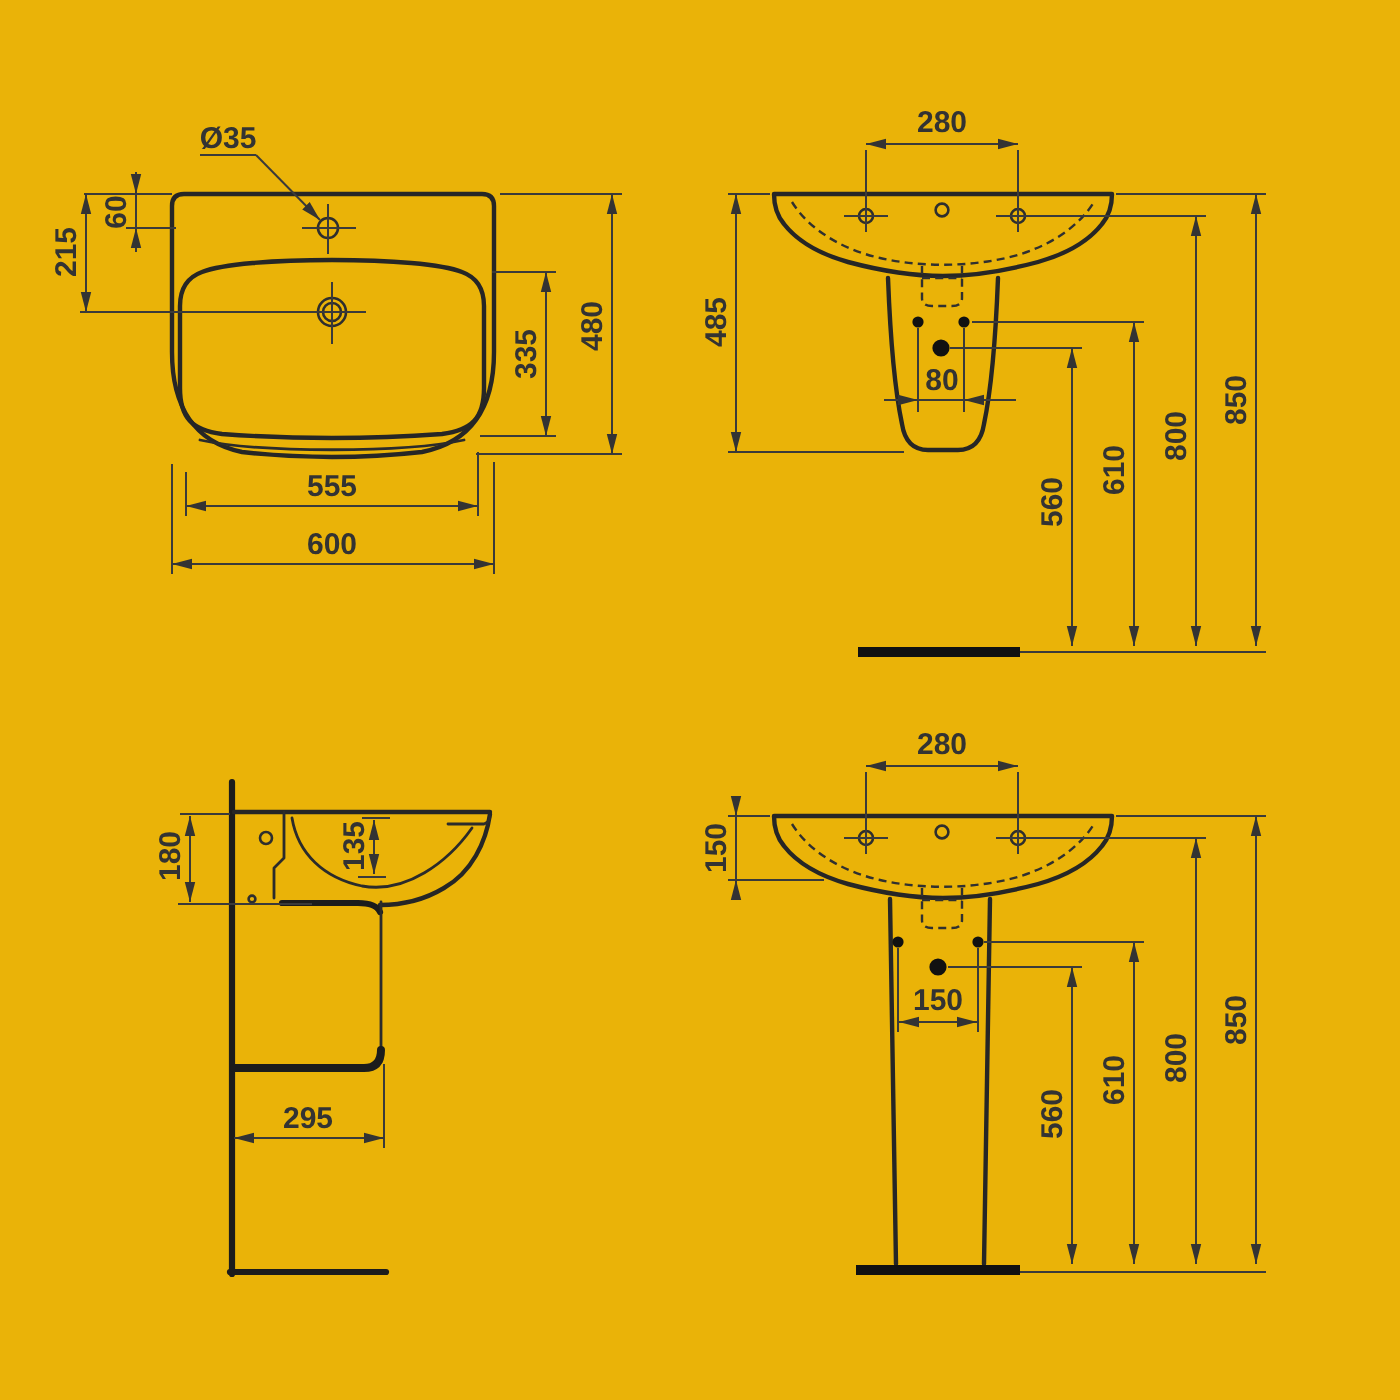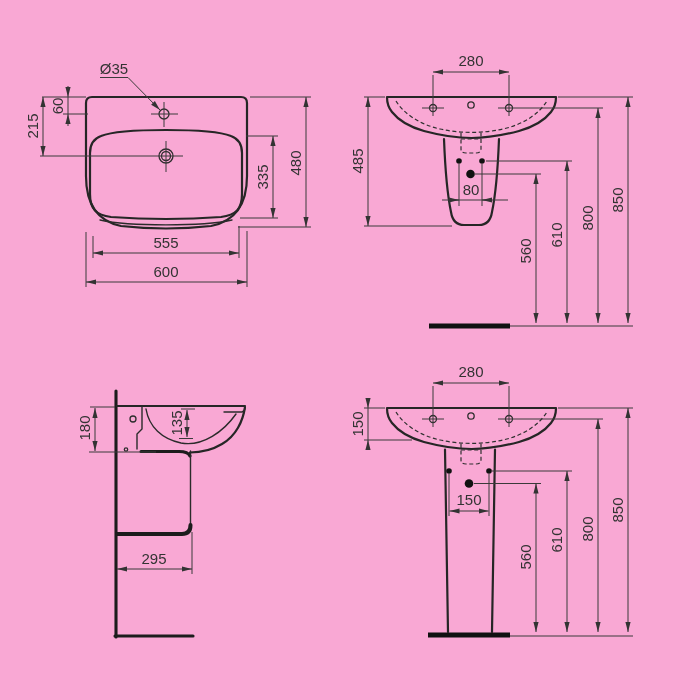--- a/index.html
+++ b/index.html
@@ -1,16 +1,16 @@
 <!DOCTYPE html>
 <html><head>
 <meta charset="utf-8">
 <style>
   html,body{margin:0;padding:0;background:#fff;}
-  .stage{width:700px;height:700px;background:#f9a8d4;position:relative;overflow:hidden;}
+  .stage{width:700px;height:700px;background:#eab308;position:relative;overflow:hidden;font-weight:bold;}
   svg{display:block;}
   
   .o  {stroke:#262626;stroke-width:2.2;fill:none;stroke-linecap:round;stroke-linejoin:round;}
   .o1 {stroke:#2b2b2b;stroke-width:1.4;fill:none;stroke-linecap:round;stroke-linejoin:round;}
   .o3 {stroke:#1c1c1c;stroke-width:3.1;fill:none;stroke-linecap:round;}
   .o4 {stroke:#1c1c1c;stroke-width:4;fill:none;stroke-linecap:round;}
   .o5 {stroke:#111;stroke-width:5;fill:none;stroke-linecap:butt;}
   .d  {stroke:#3a3a3a;stroke-width:1;fill:none;}
   .dd {stroke:#303030;stroke-width:1.2;fill:none;stroke-dasharray:4 2.6;}
   .hc {stroke:#2e2e2e;stroke-width:1.3;fill:none;}

